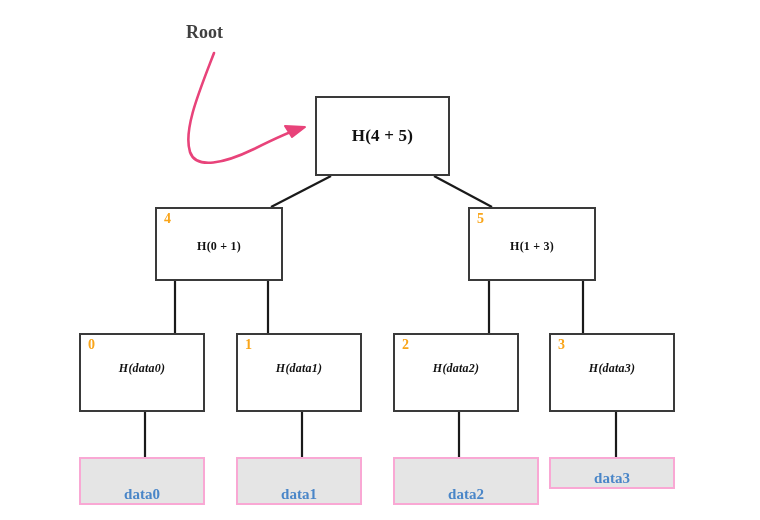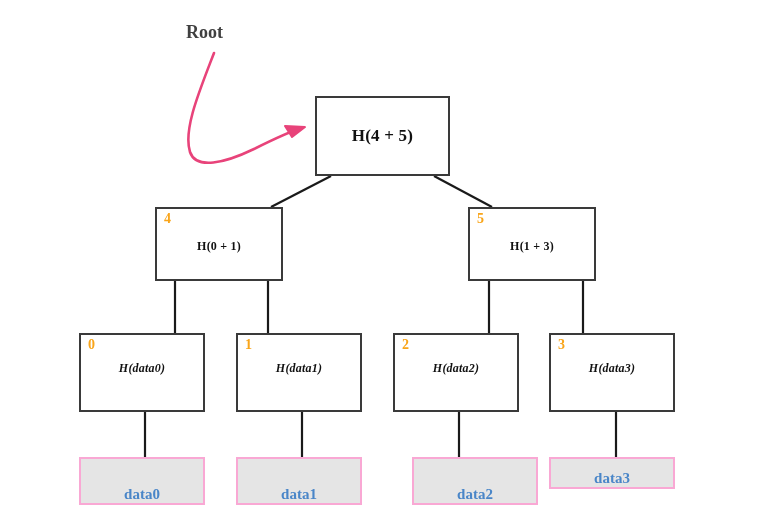--- a/index.html
+++ b/index.html
@@ -136,21 +136,21 @@
       <div class="node hash" style="left: 549px; top: 333px; width: 126px; height: 79px;">
         <span class="idx">3</span>
         <span class="label">H(data3)</span>
       </div>
       <div class="databox" style="left: 79px; top: 457px; width: 126px; height: 48px;">
         <span class="label">data0</span>
       </div>
       <div class="databox" style="left: 236px; top: 457px; width: 126px; height: 48px;">
         <span class="label">data1</span>
       </div>
-      <div class="databox" style="left: 412px; top: 457px; width: 126px; height: 48px;">
+      <div class="databox" style="left: 393px; top: 457px; width: 146px; height: 48px;">
         <span class="label">data2</span>
       </div>
       <div class="databox" style="left: 549px; top: 457px; width: 126px; height: 32px;">
         <span class="label">data3</span>
       </div>
     </div>
 
 </div>
 
 </body></html>

